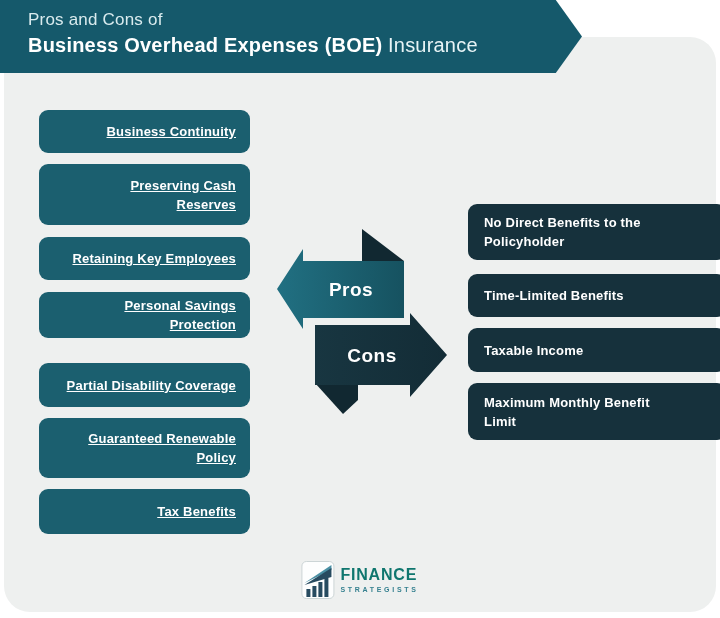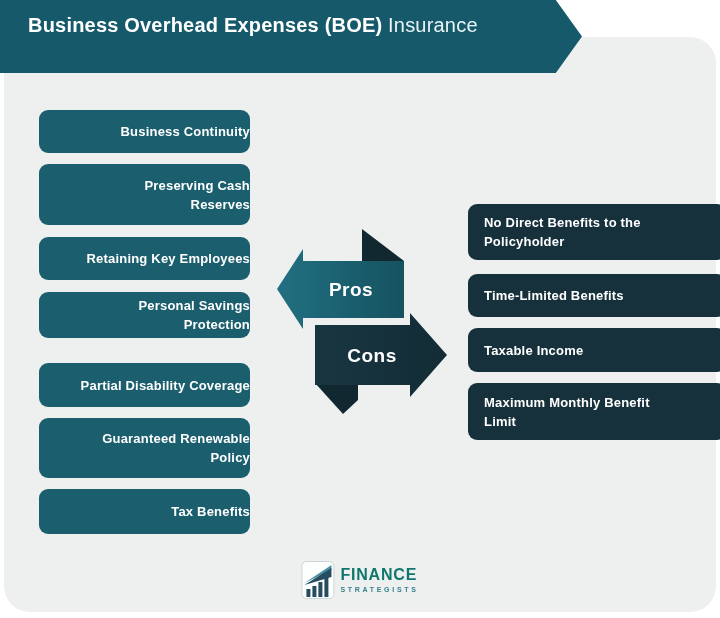--- a/index.html
+++ b/index.html
@@ -26,21 +26,21 @@
   .banner .line2 { font-size:20px; margin-top:4px; color:#e8f4f6; letter-spacing:.2px; white-space:nowrap; }
   .banner .line2 .bold { font-weight:700; color:#ffffff; }
   
   .pbox, .cbox {
     position:absolute; display:flex; align-items:center;
     color:#ffffff; font-weight:700; font-size:13px; line-height:19px;
     border-radius:9px; white-space:pre-line; z-index:2; letter-spacing:.2px;
   }
   .pbox {
     left:39px; width:211px; background:#1b5f6f;
-    justify-content:flex-end; text-align:right; padding-left:12px;
+    justify-content:flex-end; text-align:right; padding-right:14px; padding-left:12px;text-decoration:underline;
   }
   .cbox {
     left:468px; width:258px; background:#16313c;
     justify-content:flex-start; text-align:left; padding-left:16px; padding-right:10px;
   }
   .arrows { position:absolute; left:270px; top:222px; z-index:2; }
   .arrows text {
     font-family:"Liberation Sans", sans-serif; font-weight:700;
     font-size:19px; fill:#ffffff; letter-spacing:.5px;
   }
@@ -57,20 +57,21 @@
   .brand-text { display:flex; flex-direction:column; justify-content:center; }
   .brand-name { font-size:16px; font-weight:700; color:#0f766e; letter-spacing:.8px; line-height:17px; }
   .brand-sub  { font-size:7px;  font-weight:700; color:#35808f; letter-spacing:2.7px; line-height:9px; margin-top:2px; }
 </style>
 </head>
 <body>
 
 <div class="panel"></div>
 
 <div class="banner">
+  <div class="line1">Pros and Cons of</div>
   <div class="line2"><span class="bold">Business Overhead Expenses (BOE)</span><span> Insurance</span></div>
 </div>
 
 <div class="pbox" style="top:110px; height:43px;">Business Continuity</div>
 <div class="pbox" style="top:164px; height:61px;">Preserving Cash
 Reserves</div>
 <div class="pbox" style="top:237px; height:43px;">Retaining Key Employees</div>
 <div class="pbox" style="top:292px; height:46px;">Personal Savings
 Protection</div>
 <div class="pbox" style="top:363px; height:44px;">Partial Disability Coverage</div>

